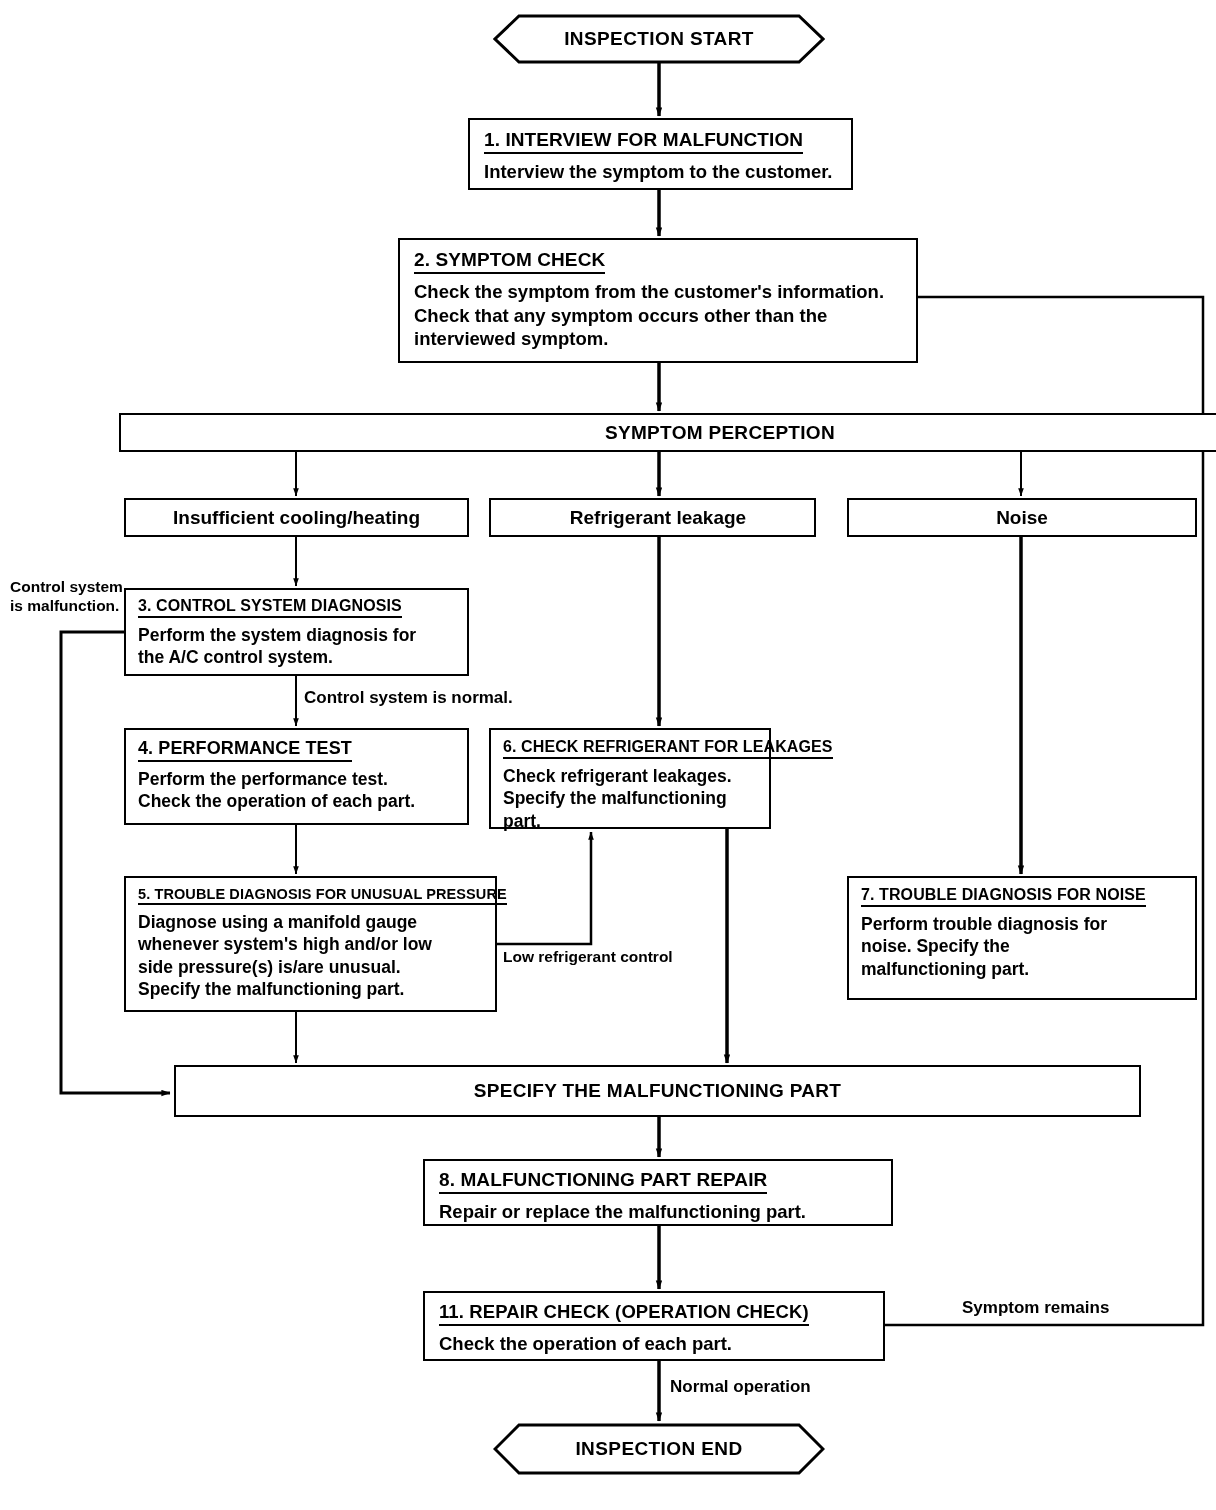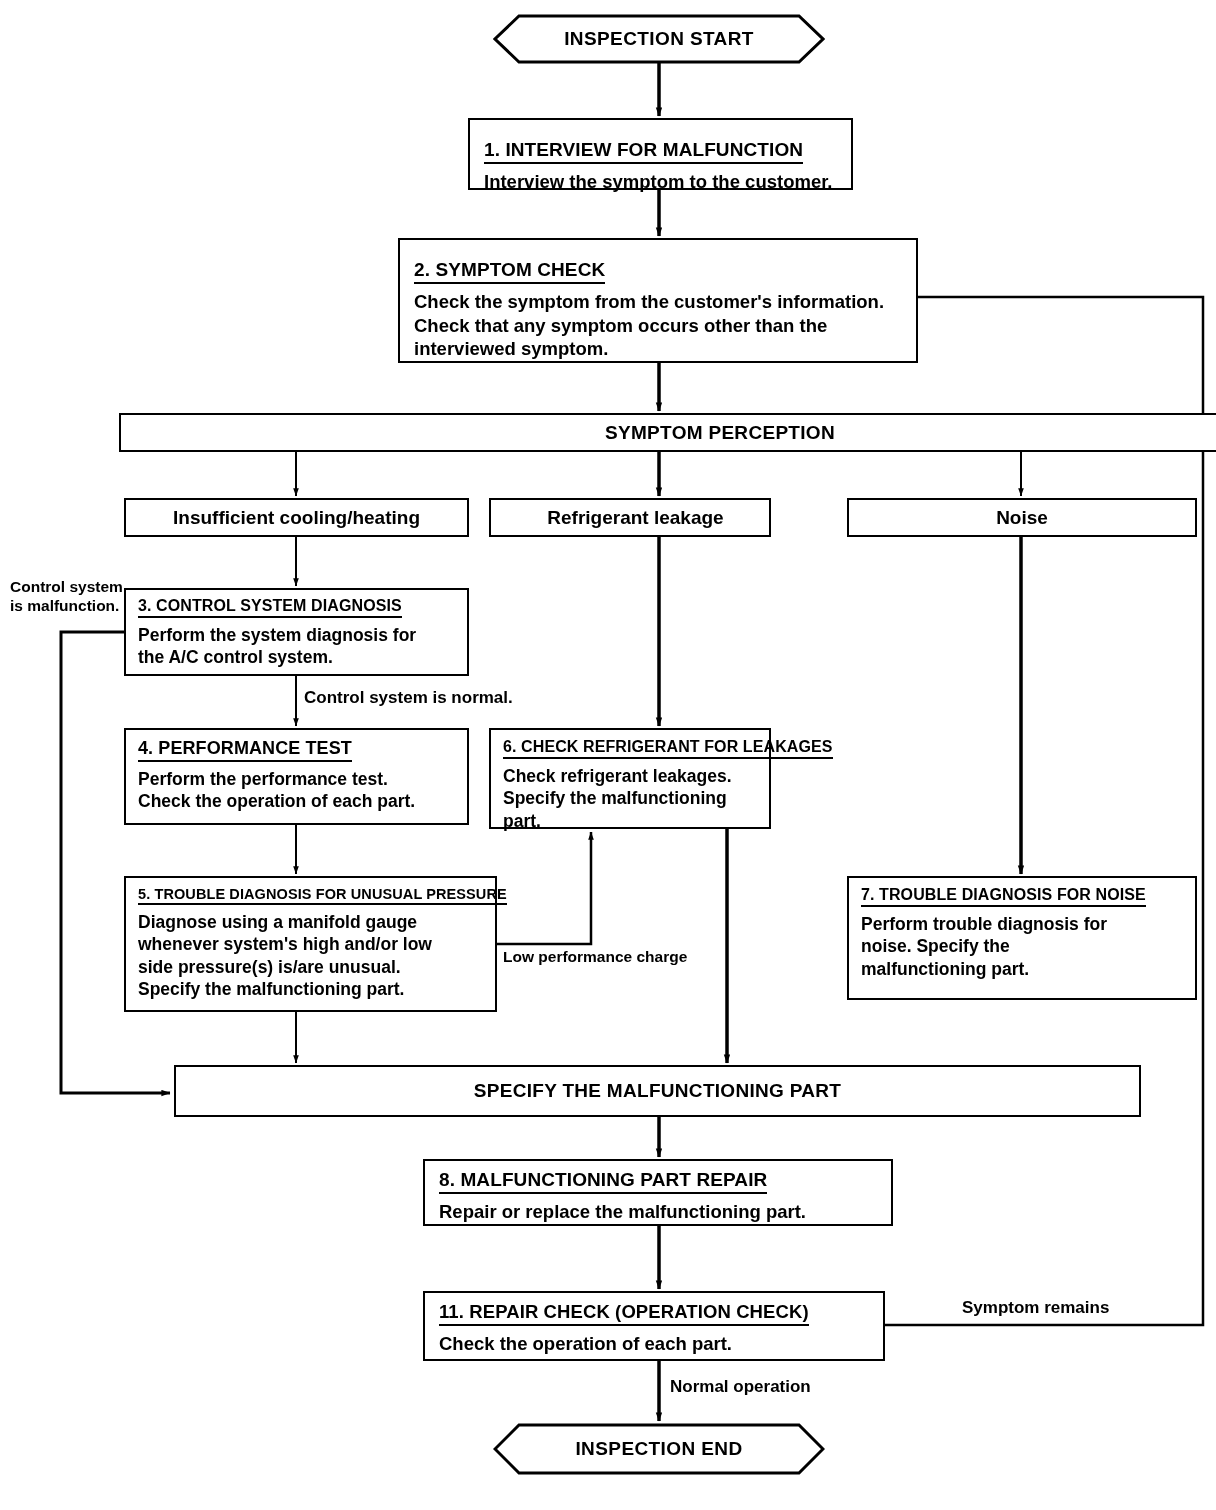--- a/index.html
+++ b/index.html
@@ -53,21 +53,21 @@
     font-size: 14.5px;
   }
   .node-body {
     font-weight: bold;
     font-size: 18.5px;
     line-height: 1.28;
     margin-top: 6px;
     white-space: pre-line;
   }
   .node-inner {
-    padding: 19px 14px 6px 14px;
+    padding: 9px 14px 6px 14px;
   }
   .plain-label {
     font-weight: bold;
     font-size: 19px;
     text-align: center;
     width: 100%;
   }
   .plain-label.lg {
     font-size: 19px;
     letter-spacing: 0.3px;
@@ -181,21 +181,21 @@
   </div>
 
   <div class="node center" style="left:119px; top:413px; width:1202px; height:39px;">
     <div class="plain-label lg">SYMPTOM PERCEPTION</div>
   </div>
 
   <div class="node center" style="left:124px; top:498px; width:345px; height:39px;">
     <div class="plain-label">Insufficient cooling/heating</div>
   </div>
 
-  <div class="node center" style="left:489px; top:498px; width:282px; height:39px;padding-left:11px;">
+  <div class="node center" style="left:489px; top:498px; width:327px; height:39px;padding-left:11px;">
     <div class="plain-label">Refrigerant leakage</div>
   </div>
 
   <div class="node center" style="left:847px; top:498px; width:350px; height:39px;">
     <div class="plain-label">Noise</div>
   </div>
 
   <div class="node" style="left:124px; top:588px; width:345px; height:88px;">
     <div class="node-inner" style="padding:7px 12px 5px 12px;">
       <div class="node-title small">3. CONTROL SYSTEM DIAGNOSIS</div>
@@ -262,19 +262,19 @@
       <polygon points="26,2 306,2 330,26 306,50 26,50 2,26" fill="#fff" stroke="#000" stroke-width="3"></polygon>
     </svg>
     <span>INSPECTION END</span>
   </div>
 
   <div class="edge-label sm" style="left:10px; top:578px; width:118px; text-align:left;">Control system
 is malfunction.</div>
 
   <div class="edge-label" style="left:304px; top:688px;">Control system is normal.</div>
 
-  <div class="edge-label sm" style="left:503px; top:948px;">Low performance charge</div>
+  <div class="edge-label sm" style="left:503px; top:948px;">Low refrigerant control</div>
 
   <div class="edge-label" style="left:962px; top:1298px;">Symptom remains</div>
 
   <div class="edge-label" style="left:670px; top:1377px;">Normal operation</div>
 
 </div>
 
 </body></html>

